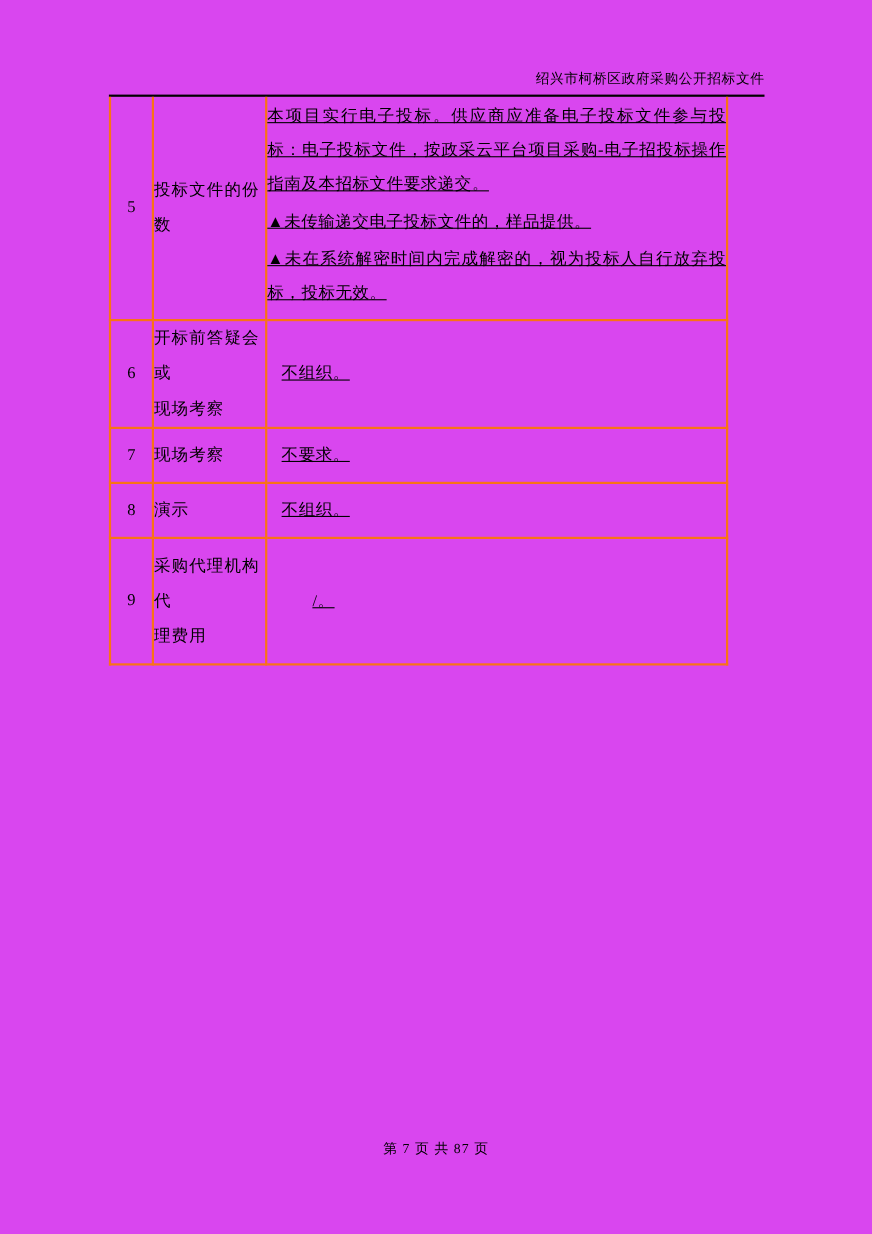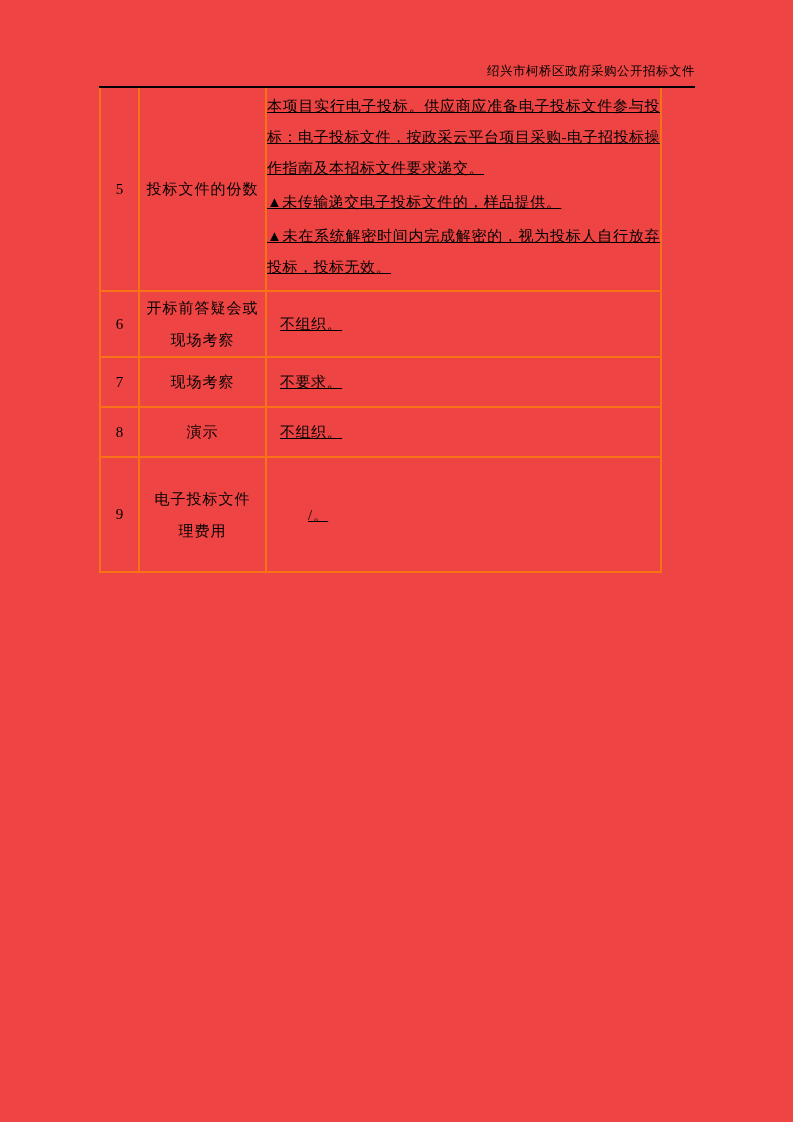--- a/index.html
+++ b/index.html
@@ -1,20 +1,20 @@
 <!DOCTYPE html>
 <html><head>
 <meta charset="utf-8">
 <style>
   html, body { margin: 0; padding: 0; background: #ffffff; }
   .page {
     position: relative;
     width: 793px;
     height: 1122px;
-    background: #ef4444;
+    background: #d946ef;
     color: #000000;
     font-family: "Liberation Serif", "DejaVu Serif", serif;
     overflow: hidden;
   }
   .content {
     position: absolute;
     left: 99px;
     top: 0;
     width: 596px;
   }
@@ -35,21 +35,21 @@
     margin: 0;
   }
   .doc-table td {
     border: 2px solid #f97316;
     box-sizing: border-box;
     font-size: 15px;
     padding: 0;
   }
   .doc-table tr:first-child td { border-top: none; }
   .c-num   { width: 39px;  text-align: center; vertical-align: middle; }
-  .c-label { width: 127px; text-align: center; vertical-align: middle;
+  .c-label { width: 103px; text-align: left; vertical-align: middle;
              line-height: 32px; letter-spacing: 1px; }
   .c-content { vertical-align: middle; padding: 0 4px 0 5px; letter-spacing: 0.5px; text-decoration: underline; }
   .c-content.tall   { vertical-align: top; }
   .c-content.indent { padding-left: 28px; }
   .para { margin: 13px; line-height: 22px; }
   .tall .para { line-height: 31px; margin: 3px 0; text-align: justify; }
   .doc-table tr:nth-child(1) { height: 203px; }
   .doc-table tr:nth-child(2) { height: 62px; }
   .doc-table tr:nth-child(3) { height: 32px; }
   .doc-table tr:nth-child(4) { height: 48px; }
@@ -111,23 +111,26 @@
             <td class="c-label">
               <div>演示</div>
             </td>
             <td class="c-content">
               <p class="para">不组织。</p>
             </td>
           </tr>
           <tr>
             <td class="c-num">9</td>
             <td class="c-label">
-              <div>电子投标文件</div>
+              <div>采购代理机构代</div>
               <div>理费用</div>
             </td>
             <td class="c-content indent">
               <p class="para">/。</p>
             </td>
           </tr>
         </tbody>
     </table>
   </div>
+  <div class="footer">
+    <span>第 7 页 共 87 页</span>
+  </div>
 </div>
 
 </body></html>

